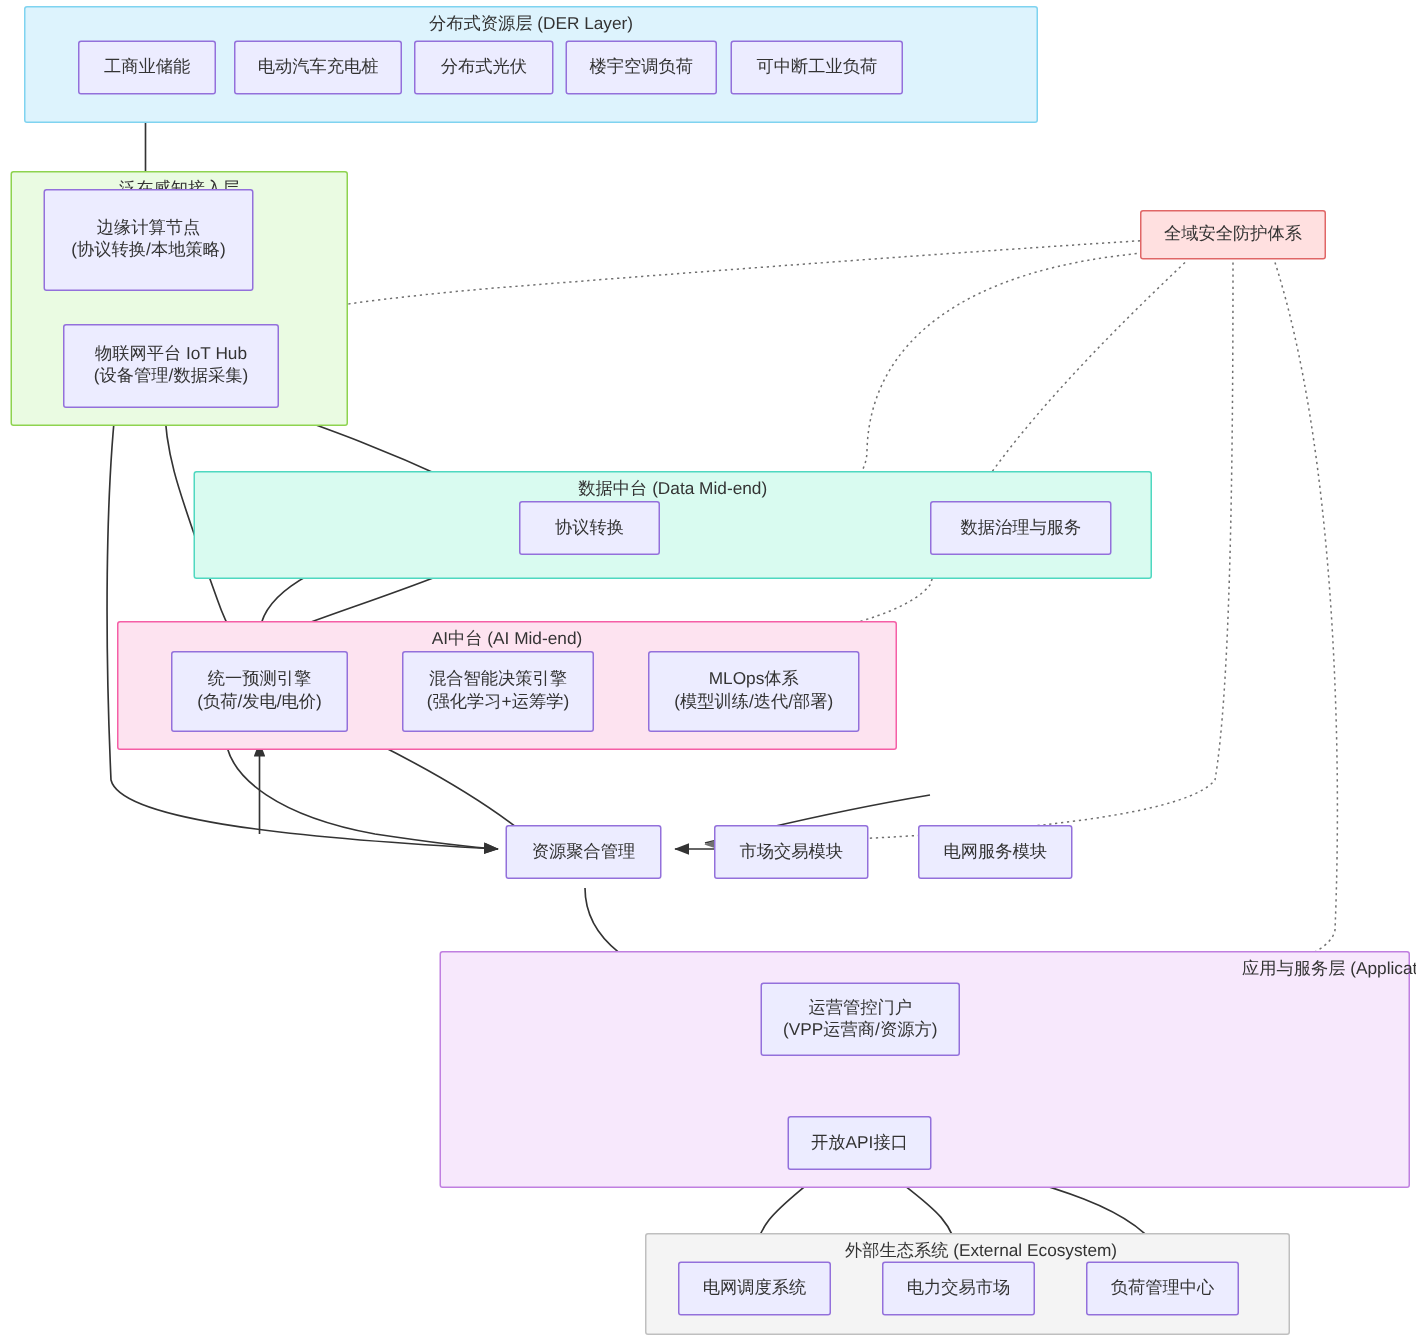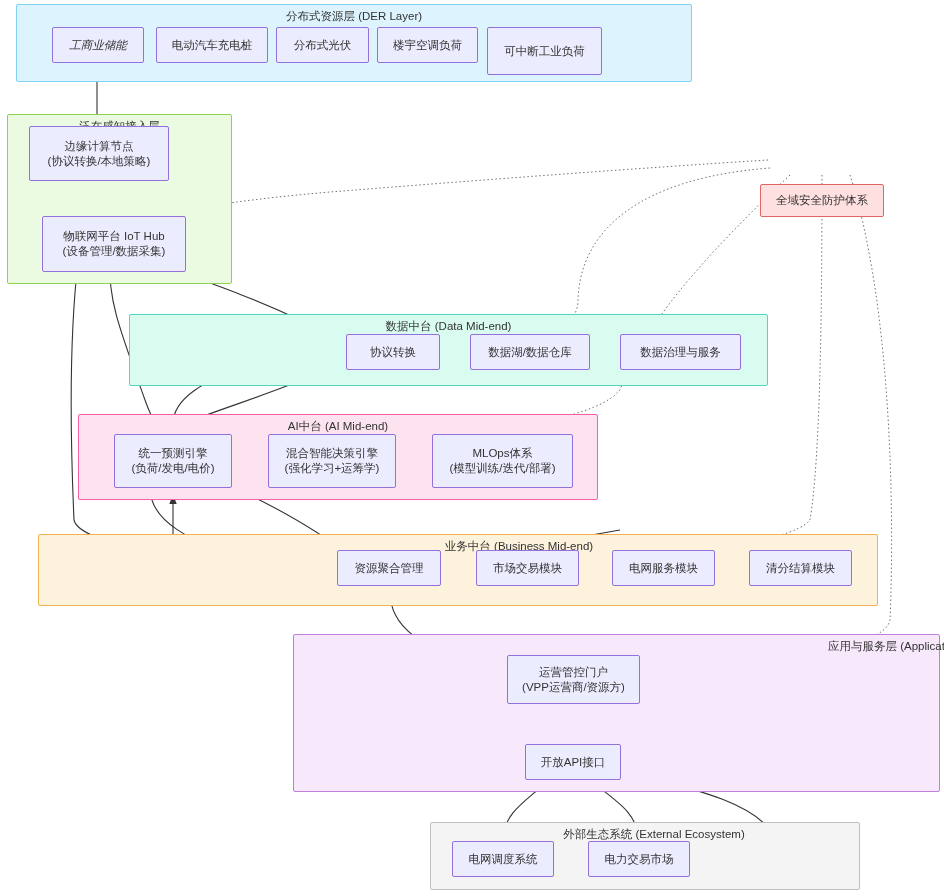--- a/index.html
+++ b/index.html
@@ -156,72 +156,63 @@
     </div>
   </div>
 
   <div class="cluster" style="left:78px;top:414px;width:520px;height:86px;background:#FDE3F0;border-color:#F55FA6;">
     <div class="cluster-label">
       <span>AI中台</span>
       <span class="en">(AI Mid-end)</span>
     </div>
   </div>
 
-  <div class="cluster" style="left:38px;top:534px;width:840px;height:72px;background:#FDF2DC;border-color:#F0B252;">
-    <div class="cluster-label wrap2" style="width:200px;left:372px;right:auto;">
-      <span>业务中台</span>
-      <span class="en">(Business Mid-end)</span>
-    </div>
-  </div>
 
   <div class="cluster" style="left:293px;top:634px;width:647px;height:158px;background:#F7E8FC;border-color:#C07FE0;">
     <div class="cluster-label" style="width:220px;left:500px;right:auto;">
       <span>应用与服务层</span>
       <span class="en">(Application Layer)</span>
     </div>
   </div>
 
   <div class="cluster" style="left:430px;top:822px;width:430px;height:68px;background:#F4F4F4;border-color:#BFBFBF;">
     <div class="cluster-label" style="width:230px;left:100px;right:auto;">
       <span>外部生态系统</span>
       <span class="en">(External Ecosystem)</span>
     </div>
   </div>
 
-  <div class="node" style="left:52px;top:27px;width:92px;height:36px;font-style:italic;">
+  <div class="node" style="left:52px;top:27px;width:92px;height:36px;">
     <span>工商业储能</span>
   </div>
   <div class="node" style="left:156px;top:27px;width:112px;height:36px;">
     <span>电动汽车充电桩</span>
   </div>
   <div class="node" style="left:276px;top:27px;width:93px;height:36px;">
     <span>分布式光伏</span>
   </div>
   <div class="node" style="left:377px;top:27px;width:101px;height:36px;">
     <span>楼宇空调负荷</span>
   </div>
-  <div class="node" style="left:487px;top:27px;width:115px;height:48px;">
+  <div class="node" style="left:487px;top:27px;width:115px;height:36px;">
     <span>可中断工业负荷</span>
   </div>
 
-  <div class="node" style="left:29px;top:126px;width:140px;height:55px;">
+  <div class="node" style="left:29px;top:126px;width:140px;height:68px;">
     <span>边缘计算节点</span>
     <span class="l2">(协议转换/本地策略)</span>
   </div>
   <div class="node" style="left:42px;top:216px;width:144px;height:56px;">
     <span>物联网平台 IoT Hub</span>
     <span class="l2">(设备管理/数据采集)</span>
   </div>
 
   <div class="node" style="left:346px;top:334px;width:94px;height:36px;">
     <span>协议转换</span>
   </div>
-  <div class="node" style="left:470px;top:334px;width:120px;height:36px;">
-    <span>数据湖/数据仓库</span>
-  </div>
   <div class="node" style="left:620px;top:334px;width:121px;height:36px;">
     <span>数据治理与服务</span>
   </div>
 
   <div class="node" style="left:114px;top:434px;width:118px;height:54px;">
     <span>统一预测引擎</span>
     <span class="l2">(负荷/发电/电价)</span>
   </div>
   <div class="node" style="left:268px;top:434px;width:128px;height:54px;">
     <span>混合智能决策引擎</span>
@@ -234,36 +225,36 @@
 
   <div class="node" style="left:337px;top:550px;width:104px;height:36px;">
     <span>资源聚合管理</span>
   </div>
   <div class="node" style="left:476px;top:550px;width:103px;height:36px;">
     <span>市场交易模块</span>
   </div>
   <div class="node" style="left:612px;top:550px;width:103px;height:36px;">
     <span>电网服务模块</span>
   </div>
-  <div class="node" style="left:749px;top:550px;width:103px;height:36px;">
-    <span>清分结算模块</span>
-  </div>
 
   <div class="node" style="left:507px;top:655px;width:133px;height:49px;">
     <span>运营管控门户</span>
     <span class="l2">(VPP运营商/资源方)</span>
   </div>
   <div class="node" style="left:525px;top:744px;width:96px;height:36px;">
     <span>开放API接口</span>
   </div>
 
   <div class="node" style="left:452px;top:841px;width:102px;height:36px;">
     <span>电网调度系统</span>
   </div>
   <div class="node" style="left:588px;top:841px;width:102px;height:36px;">
     <span>电力交易市场</span>
   </div>
-
-  <div class="node security" style="left:760px;top:140px;width:124px;height:33px;margin-top:44px;">
+  <div class="node" style="left:724px;top:841px;width:102px;height:36px;">
+    <span>负荷管理中心</span>
+  </div>
+
+  <div class="node security" style="left:760px;top:140px;width:124px;height:33px;">
     <span>全域安全防护体系</span>
   </div>
 
 </div>
 
 </body></html>

